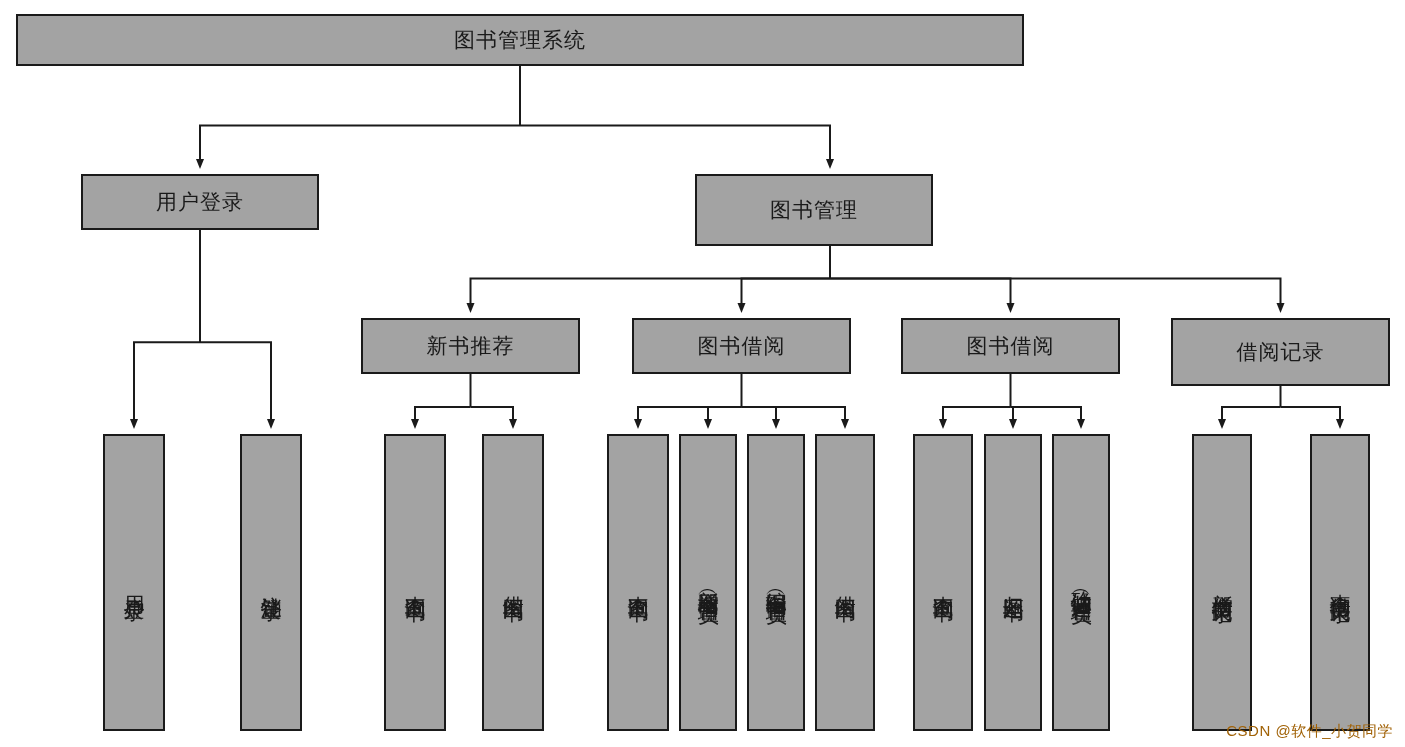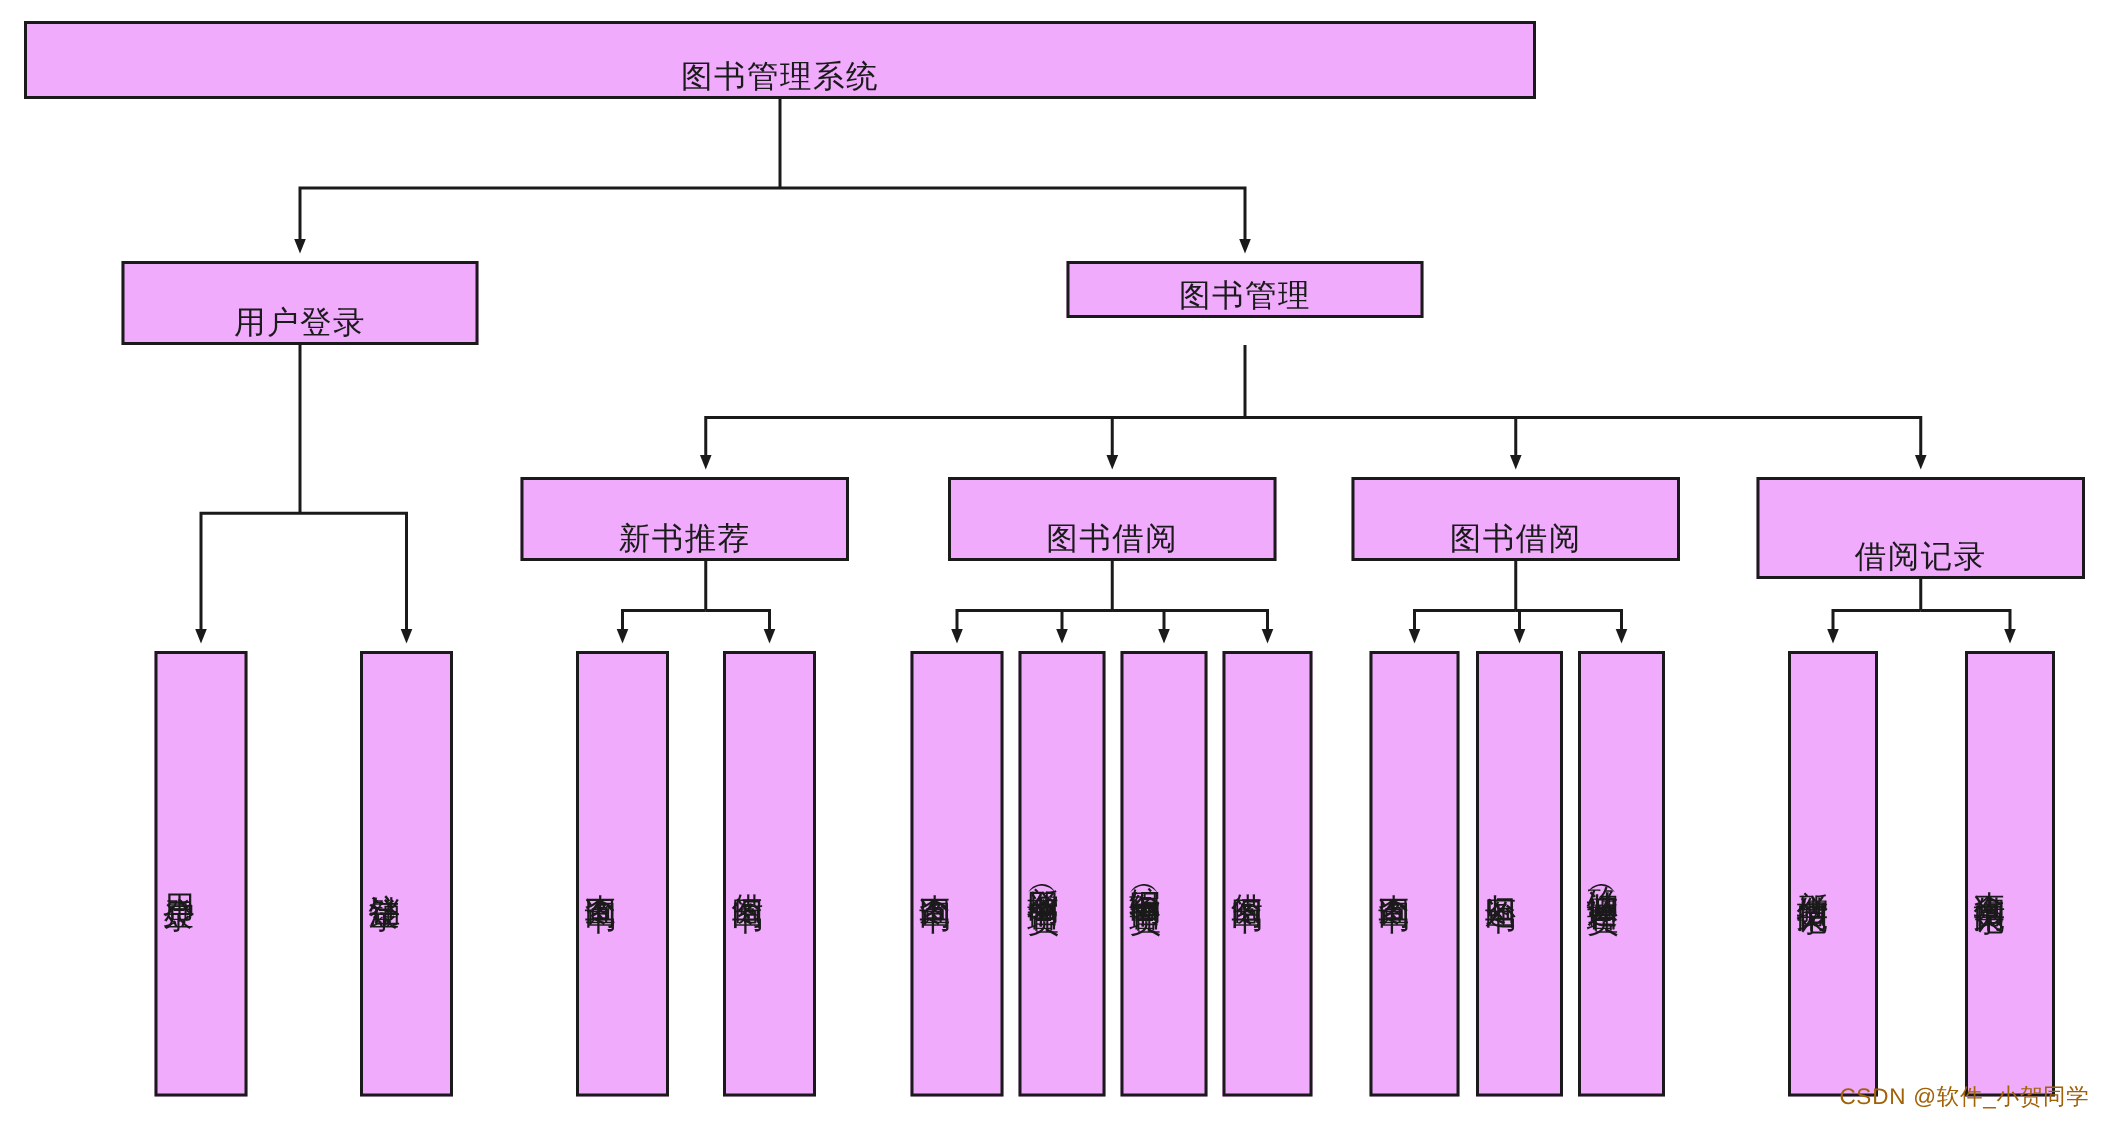--- a/index.html
+++ b/index.html
@@ -23,23 +23,23 @@
     left: 0;
     top: 0;
     width: 1405px;
     height: 747px;
     pointer-events: none;
   }
   .node {
     position: absolute;
     box-sizing: border-box;
     border: 2px solid #1a1a1a;
-    background: #f0abfc;
+    background: #a3a3a3;
     display: flex;
-    align-items: flex-end;
+    align-items: center;
     justify-content: center;
     text-align: center;
     color: #1a1a1a;
   }
   .node.horizontal {
     font-size: 21px;
     line-height: 1.2;
     letter-spacing: 1px;
   }
   .node.vertical {
@@ -100,24 +100,24 @@
       </g>
   </svg>
 
   <div id="nodes">
       <div class="node horizontal" style="left: 16px; top: 14px; width: 1008px; height: 52px;">
         <span>图书管理系统</span>
       </div>
       <div class="node horizontal" style="left: 81px; top: 174px; width: 238px; height: 56px;">
         <span>用户登录</span>
       </div>
-      <div class="node horizontal" style="left: 711px; top: 174px; width: 238px; height: 38px;">
+      <div class="node horizontal" style="left: 695px; top: 174px; width: 238px; height: 72px;">
         <span>图书管理</span>
       </div>
-      <div class="node horizontal" style="left: 347px; top: 318px; width: 219px; height: 56px;">
+      <div class="node horizontal" style="left: 361px; top: 318px; width: 219px; height: 56px;">
         <span>新书推荐</span>
       </div>
       <div class="node horizontal" style="left: 632px; top: 318px; width: 219px; height: 56px;">
         <span>图书借阅</span>
       </div>
       <div class="node horizontal" style="left: 901px; top: 318px; width: 219px; height: 56px;">
         <span>图书借阅</span>
       </div>
       <div class="node horizontal" style="left: 1171px; top: 318px; width: 219px; height: 68px;">
         <span>借阅记录</span>

